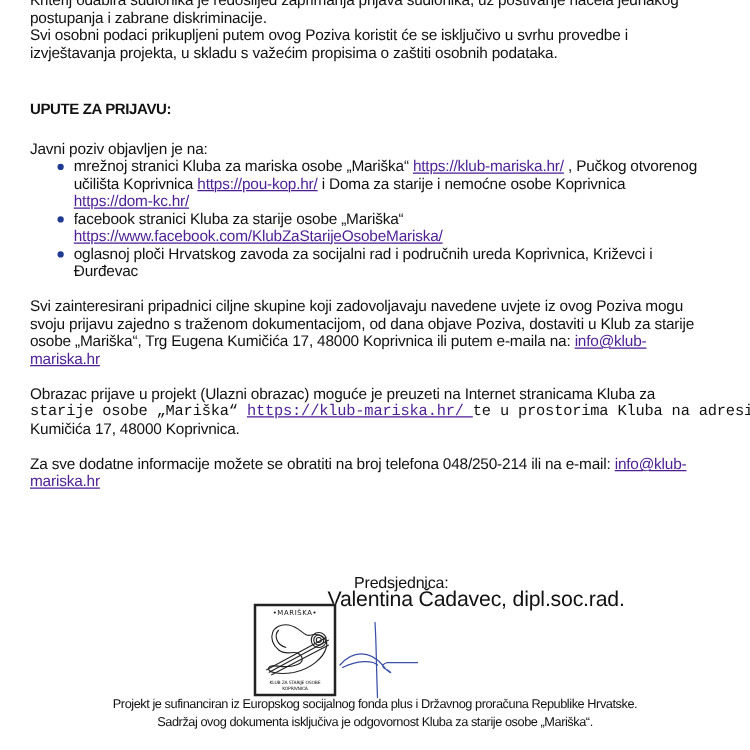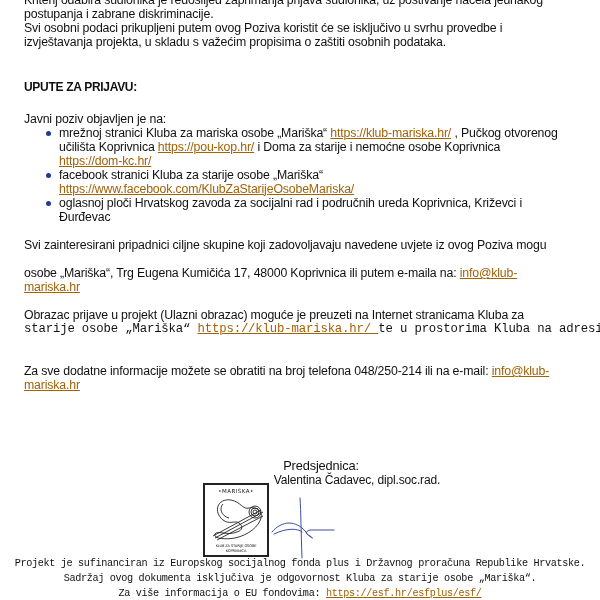--- a/index.html
+++ b/index.html
@@ -2,24 +2,24 @@
 <html><head>
 <meta charset="utf-8">
 <style>
   html, body { margin: 0; padding: 0; background: #ffffff; }
   body { width: 600px; height: 600px; overflow: hidden; position: relative; color: #111; }
   .doc { position: absolute; left: 0; top: 0; width: 600px; height: 532px;
          font-family: "Liberation Sans", sans-serif; font-size: 12.3px; line-height: 14px; letter-spacing: -0.15px; }
   .line { position: absolute; left: 24px; white-space: nowrap; }
   .li { position: absolute; left: 59px; white-space: nowrap; }
   .bullet { position: absolute; left: 46px; width: 5px; height: 5px; border-radius: 50%; background: #1f3a93; }
-  a, .link { color: #a16207; text-decoration: underline; text-decoration-thickness: 1px; text-underline-offset: 1px; }
+  a, .link { color: #4c1d95; text-decoration: underline; text-decoration-thickness: 1px; text-underline-offset: 1px; }
   .heading { font-family: "Liberation Sans", sans-serif; font-weight: bold; font-size: 12px; letter-spacing: -0.3px; }
   .center { position: absolute; white-space: nowrap; text-align: center; }
-  .footer { font-family: Liberation Mono, monospace; font-size: 10.2px; line-height: 15px; letter-spacing: -0.35px; left: 0; width: 600px; }
+  .footer { font-family: Liberation Sans, sans-serif; font-size: 10.2px; line-height: 15px; letter-spacing: -0.35px; left: 0; width: 600px; }
   .stamp { position: absolute; left: 203px; top: 483px; width: 66px; height: 74px; border: 2px solid #222; box-sizing: border-box; background: #fff; }
   .stamp-top { position: absolute; top: 3px; left: 0; width: 100%; text-align: center; font-size: 5.5px; letter-spacing: 0.5px; font-family: "DejaVu Sans", sans-serif; line-height: 7px; }
   .stamp-bottom { position: absolute; bottom: 2px; left: 0; width: 100%; text-align: center; font-size: 3.6px; line-height: 4.5px; font-family: "DejaVu Sans", sans-serif; }
   .stamp svg { position: absolute; left: 4px; top: 11px; }
   .signature { position: absolute; left: 270px; top: 492px; }
 </style>
 </head>
 <body>
 
 <div class="doc">
@@ -57,41 +57,43 @@
     </div>
 
     <div>
       <span class="bullet" style="top:201px;"></span>
       <div class="li" style="top:196px;">oglasnoj ploči Hrvatskog zavoda za socijalni rad i područnih ureda Koprivnica, Križevci i</div>
       <div class="li" style="top:210px;">Đurđevac</div>
     </div>
   </div>
 
   <div class="line" style="top:238px;">Svi zainteresirani pripadnici ciljne skupine koji zadovoljavaju navedene uvjete iz ovog Poziva mogu</div>
+  <div class="line" style="top:252px;">svoju prijavu zajedno s traženom dokumentacijom, od dana objave Poziva, dostaviti u Klub za starije</div>
   <div class="line" style="top:266px;">
     <span>osobe „Mariška“, Trg Eugena Kumičića 17, 48000 Koprivnica ili putem e-maila na: </span><a class="link">info@klub-</a>
   </div>
   <div class="line" style="top:280px;">
     <a class="link">mariska.hr</a>
   </div>
 
   <div class="line" style="top:308px;">Obrazac prijave u projekt (Ulazni obrazac) moguće je preuzeti na Internet stranicama Kluba za</div>
   <div class="line" style="top:322px;font-family:Liberation Mono, monospace;">
     <span>starije osobe „Mariška“ </span><a class="link">https://klub-mariska.hr/ </a><span> te u prostorima Kluba na adresi Trg Eugena</span>
   </div>
+  <div class="line" style="top:336px;">Kumičića 17, 48000 Koprivnica.</div>
 
   <div class="line" style="top:364px;">
     <span>Za sve dodatne informacije možete se obratiti na broj telefona 048/250-214 ili na e-mail: </span><a class="link">info@klub-</a>
   </div>
   <div class="line" style="top:378px;">
     <a class="link">mariska.hr</a>
   </div>
 
   <div class="center" style="top:459px; left:270px; width:102px; font-size:12.8px;">Predsjednica:</div>
-  <div class="center" style="top:473px; left:262px; width:190px; font-size:12px;">Valentina Čadavec, dipl.soc.rad.</div>
+  <div class="center" style="top:473px; left:262px; width:190px; font-size:17px;">Valentina Čadavec, dipl.soc.rad.</div>
 
   <div class="stamp">
     <div class="stamp-top">•MARIŠKA•</div>
     <svg width="58" height="46" viewBox="0 0 58 46">
       <g fill="none" stroke="#222" stroke-width="0.9">
         <path d="M22 4 C8 2 4 16 14 24 C20 29 26 24 30 27 C34 30 34 34 28 36 C18 40 8 34 6 38 C4 42 14 44 26 42 C40 39 50 30 52 22 C54 16 48 10 40 12 C34 14 32 6 22 4 Z"></path>
         <path d="M14 8 C10 12 12 20 20 22"></path>
         <line x1="4" y1="40" x2="52" y2="14"></line>
         <line x1="6" y1="42" x2="54" y2="16"></line>
         <line x1="8" y1="44" x2="54" y2="20"></line>
@@ -109,17 +111,14 @@
   <svg class="signature" width="90" height="70" viewBox="0 0 90 70">
     <g fill="none" stroke="#3a4fa8" stroke-width="1" stroke-linecap="round">
       <path d="M30 6 C31 20 31 40 32 66"></path>
       <path d="M2 40 C12 28 26 28 36 40 C40 46 46 48 40 44 C36 42 34 40 40 38 L64 38"></path>
       <path d="M4 42 C16 36 28 36 32 40"></path>
     </g>
   </svg>
 
   <div class="center footer" style="top:556px;">Projekt je sufinanciran iz Europskog socijalnog fonda plus i Državnog proračuna Republike Hrvatske.</div>
   <div class="center footer" style="top:571px;">Sadržaj ovog dokumenta isključiva je odgovornost Kluba za starije osobe „Mariška“.</div>
-  <div class="center footer" style="top:586px;">
-    <span>Za više informacija o EU fondovima: </span><a class="link">https://esf.hr/esfplus/esf/</a>
-  </div>
 
 </div>
 
 </body></html>

